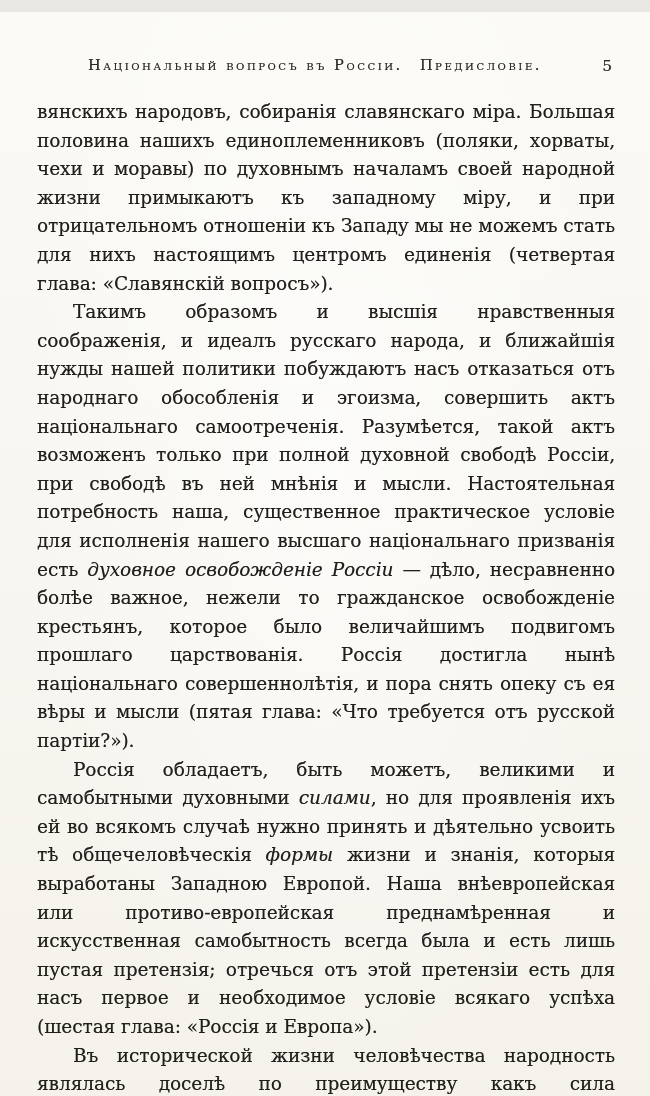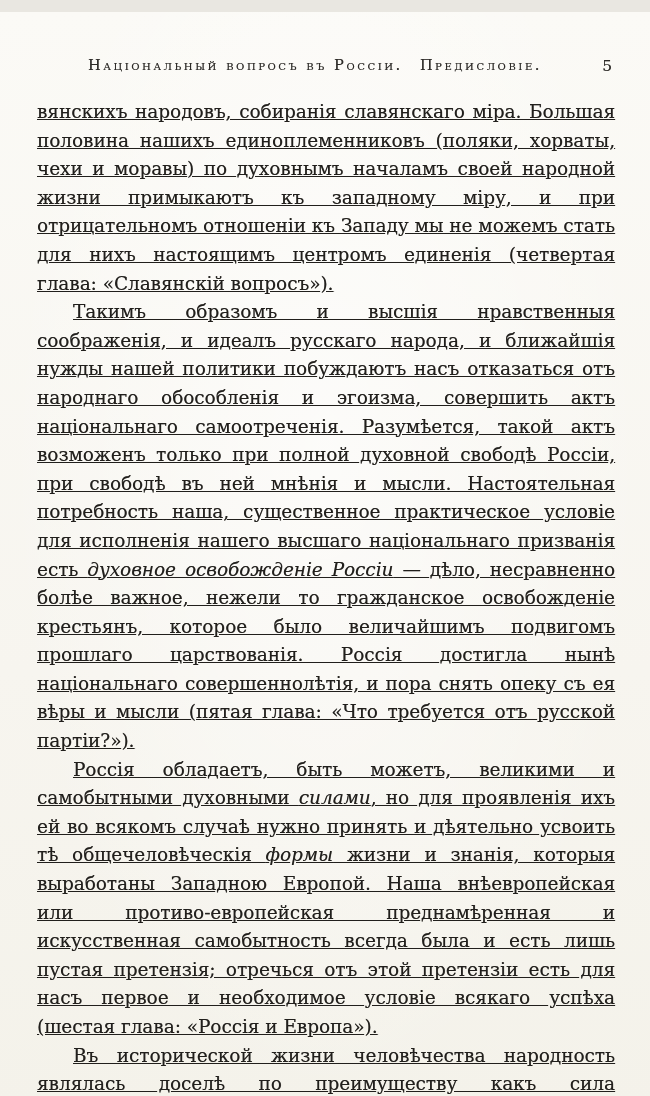--- a/index.html
+++ b/index.html
@@ -48,21 +48,20 @@
     width: 578px;
     font-size: 18.4px;
     line-height: 28.6px;
     text-align: justify;
     text-justify: inter-word;
     text-shadow: 0.25px 0 0 rgba(33,31,28,0.6);
   }
   .body-text p {
     margin: 0;
     padding: 0;
-    text-decoration: underline;
   }
   .body-text p.indent {
     text-indent: 36px;
   }
   .it {
     font-style: italic;
   }
 </style>
 </head>
 <body>

